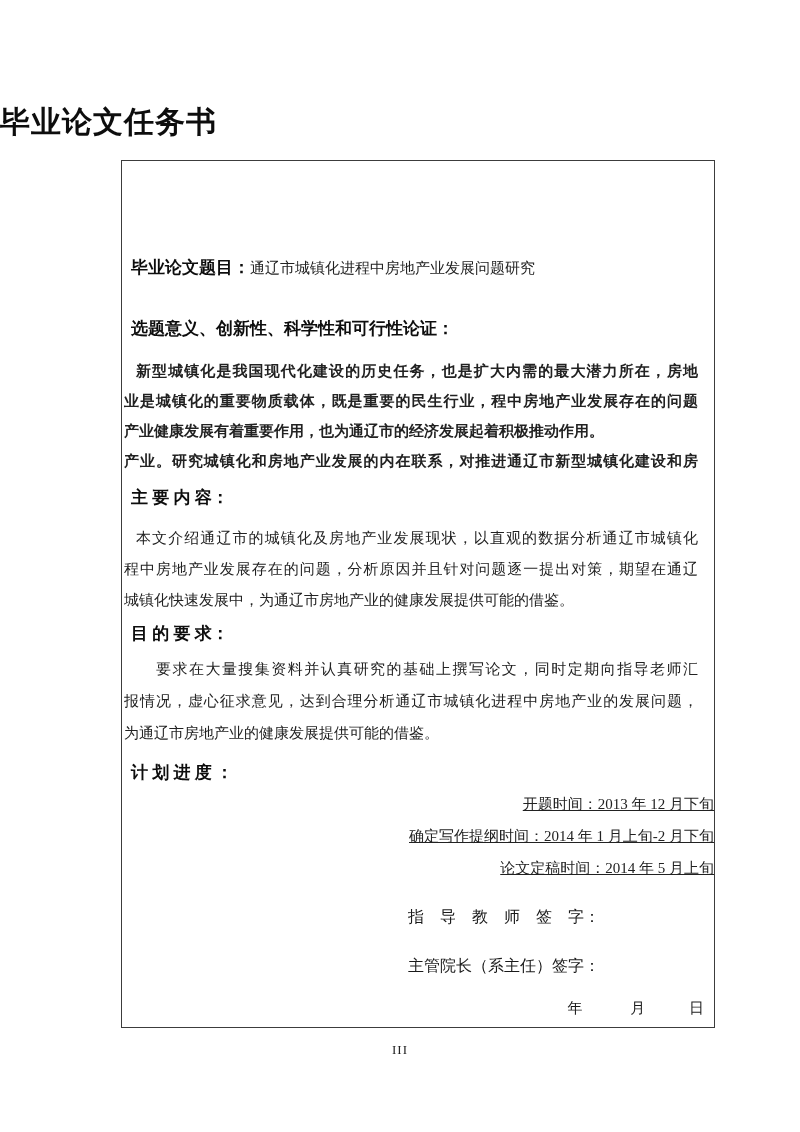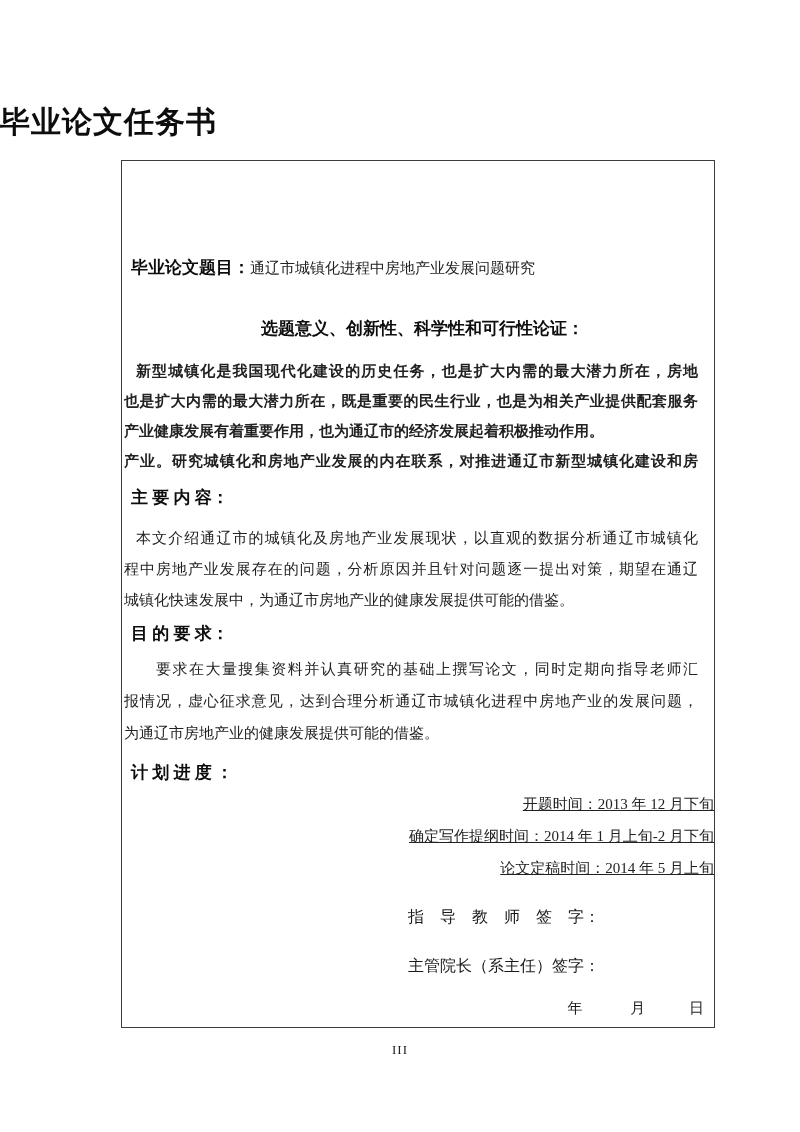--- a/index.html
+++ b/index.html
@@ -42,21 +42,21 @@
   .topic-label { font-weight: bold; color: #0d0d0d; }
   .topic-value { font-size: 15px; font-weight: normal; color: #222; }
 
   .sec-heading {
     font-size: 17px;
     font-weight: bold;
     color: #0d0d0d;
     padding-left: 9px;
     white-space: pre;
   }
-  .h-significance { top: 156px; text-align: center; }
+  .h-significance { top: 156px; }
   .h-main        { top: 325px; }
   .h-purpose     { top: 461px; }
   .h-schedule    { top: 600px; }
 
   .para {
     font-size: 15px;
     color: #222;
     padding-left: 2px;
     padding-right: 16px;
   }
@@ -121,21 +121,21 @@
   <div class="form-box">
 
     <div class="abs topic-row">
       <span class="topic-label">毕业论文题目：</span><span class="topic-value">通辽市城镇化进程中房地产业发展问题研究</span>
     </div>
 
     <div class="abs sec-heading h-significance">选题意义、创新性、科学性和可行性论证：</div>
 
     <div class="abs para p-significance">
         <div class="tline first">新型城镇化是我国现代化建设的历史任务，也是扩大内需的最大潜力所在，房地</div>
-        <div class="tline">也是扩大内需的最大潜力所在，既是重要的民生行业，也是为相关产业提供配套服务</div>
+        <div class="tline">业是城镇化的重要物质载体，既是重要的民生行业，程中房地产业发展存在的问题</div>
         <div class="tline last">产业健康发展有着重要作用，也为通辽市的经济发展起着积极推动作用。</div>
         <div class="tline">产业。研究城镇化和房地产业发展的内在联系，对推进通辽市新型城镇化建设和房</div>
       </div>
 
     <div class="abs sec-heading h-main">主 要 内 容：</div>
 
     <div class="abs sec-heading h-purpose">目 的 要 求：</div>
 
     <div class="abs para p-main">
         <div class="tline first">本文介绍通辽市的城镇化及房地产业发展现状，以直观的数据分析通辽市城镇化</div>

